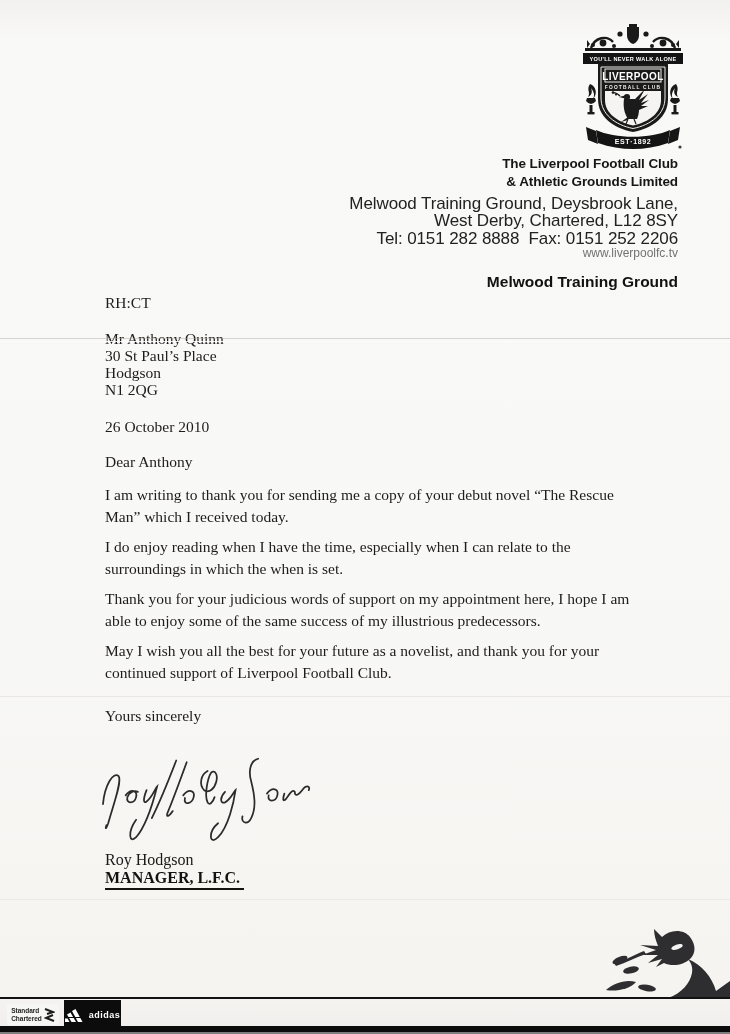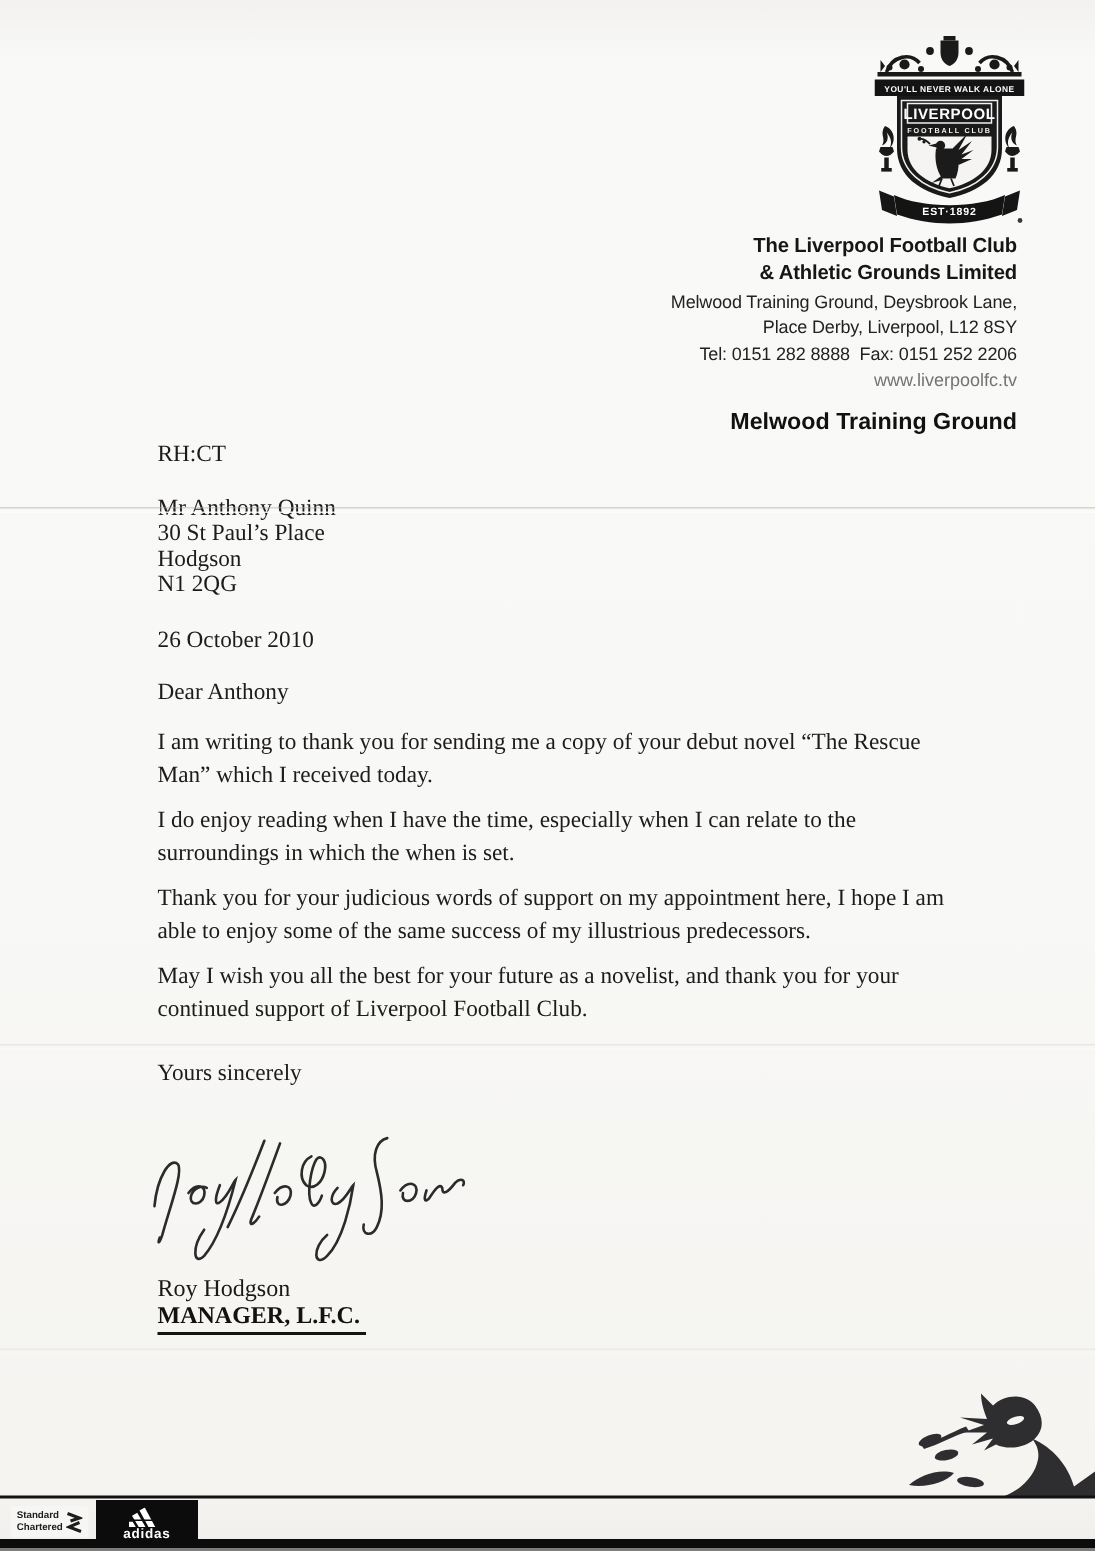--- a/index.html
+++ b/index.html
@@ -5,21 +5,21 @@
   html,body{margin:0;padding:0;}
   body{
     width:730px;height:1034px;position:relative;overflow:hidden;
     background:linear-gradient(180deg,#f2f1ef 0%,#f9f9f7 4%,#f8f8f6 55%,#f5f4f1 96%,#efeeec 100%);
     font-family:"Liberation Sans",sans-serif;
   }
   .abs{position:absolute;}
   
   .lh{right:52px;text-align:right;color:#161616;white-space:pre;}
   .lh-bold{font-weight:bold;font-size:13.5px;letter-spacing:-0.1px;}
-  .lh-reg{font-size:12px;letter-spacing:-0.1px;color:#222;}
+  .lh-reg{font-size:17px;letter-spacing:-0.1px;color:#222;}
   .lh-web{font-size:12px;color:#737373;}
   .lh-head{font-weight:bold;font-size:15.5px;color:#111;}
   
   .bt{left:105px;font-family:"Liberation Serif","DejaVu Serif",serif;font-size:15.5px;color:#1e1c1a;white-space:pre;}
   .sig-name{font-family:"Liberation Serif","DejaVu Serif",serif;font-size:16px;color:#1b1917;}
   .sig-title{font-family:"Liberation Serif","DejaVu Serif",serif;font-size:16px;font-weight:bold;color:#141210;
              border-bottom:2.5px solid #151310;padding-bottom:1px;padding-right:4px;display:inline-block;}
   
   .crease{left:0;width:730px;height:2px;border-top:1px solid rgba(175,168,156,.45);border-bottom:1px solid rgba(255,255,255,.85);}
   .crease.faint{opacity:.45;}
@@ -28,22 +28,22 @@
   .footer .line-top{position:absolute;top:0;left:0;width:100%;height:2px;background:#121212;}
   .footer .band{position:absolute;top:2px;left:0;width:100%;height:27px;background:#565659;overflow:hidden;}
   .footer .line-bottom{position:absolute;top:29px;left:0;width:100%;height:6px;background:#0c0c0c;}
   .footer .line-edge{position:absolute;top:35px;left:0;width:100%;height:2px;background:#7d7d7b;}
   .footer-text{position:absolute;left:128px;top:7px;font-size:10.3px;color:#d6d6d4;letter-spacing:.2px;white-space:pre;}
   .footer-stripes{position:absolute;right:0;top:0;width:150px;height:27px;
     background:repeating-linear-gradient(115deg,rgba(22,22,24,.55) 0 12px,rgba(22,22,24,0) 12px 27px);}
   .sc-box{position:absolute;left:7px;top:7px;width:52px;height:21px;background:#f6f6f4;border-radius:2px;
     display:flex;align-items:center;justify-content:center;gap:2px;}
   .sc-text{font-size:6.5px;font-weight:bold;color:#1d1d1d;line-height:7.5px;text-align:left;}
-  .adidas-box{position:absolute;left:64px;top:3px;width:68px;height:31px;background:#0c0c0c;
-    display:flex;flex-direction:column;align-items:center;justify-content:center;}
+  .adidas-box{position:absolute;left:64px;top:3px;width:57px;height:31px;background:#0c0c0c;
+    display:flex;flex-direction:row;align-items:center;justify-content:center;}
   .adidas-text{font-size:9px;font-weight:bold;color:#fff;letter-spacing:.5px;line-height:9px;}
 </style>
 </head>
 <body>
 
 <svg class="abs" style="left:583px;top:24px;" width="100" height="128" viewBox="0 0 100 128">
 
   <g fill="#1a1a1a" stroke="#1a1a1a">
     <rect x="2" y="24" width="96" height="3" stroke="none"></rect>
     <path d="M44,3 h12 v8 c0,5 -3,8 -6,9 c-3,-1 -6,-4 -6,-9 z" stroke="none"></path>
@@ -106,21 +106,21 @@
     <path d="M87,107 L97,103 L95,116 L85,120 Z" fill="#161616"></path>
     <path d="M13,106 C32,115 68,115 87,106 L85,119 C62,127 38,127 15,119 Z" fill="#141414"></path>
     <text x="50" y="119.5" text-anchor="middle" font-size="7" font-weight="bold" fill="#ffffff" font-family="Liberation Sans, sans-serif" letter-spacing="0.6">EST·1892</text>
     <circle cx="97" cy="123" r="1.6" fill="#3a3a3a"></circle>
   </g>
 </svg>
 
 <div class="abs lh lh-bold" style="top:156px;">The Liverpool Football Club</div>
 <div class="abs lh lh-bold" style="top:174px;">&amp; Athletic Grounds Limited</div>
 <div class="abs lh lh-reg" style="top:194px;">Melwood Training Ground, Deysbrook Lane,</div>
-<div class="abs lh lh-reg" style="top:211px;">Place Derby, Liverpool, L12 8SY</div>
+<div class="abs lh lh-reg" style="top:211px;">West Derby, Chartered, L12 8SY</div>
 <div class="abs lh lh-reg" style="top:229px;">Tel: 0151 282 8888  Fax: 0151 252 2206</div>
 <div class="abs lh lh-web" style="top:246px;">www.liverpoolfc.tv</div>
 <div class="abs lh lh-head" style="top:273px;">Melwood Training Ground</div>
 
 <div class="abs bt" style="top:294px;">RH:CT</div>
 
 <div class="abs bt" style="top:330px;">Mr Anthony Quinn</div>
 <div class="abs bt" style="top:347px;">30 St Paul’s Place</div>
 <div class="abs bt" style="top:364px;">Hodgson</div>
 <div class="abs bt" style="top:381px;">N1 2QG</div>

